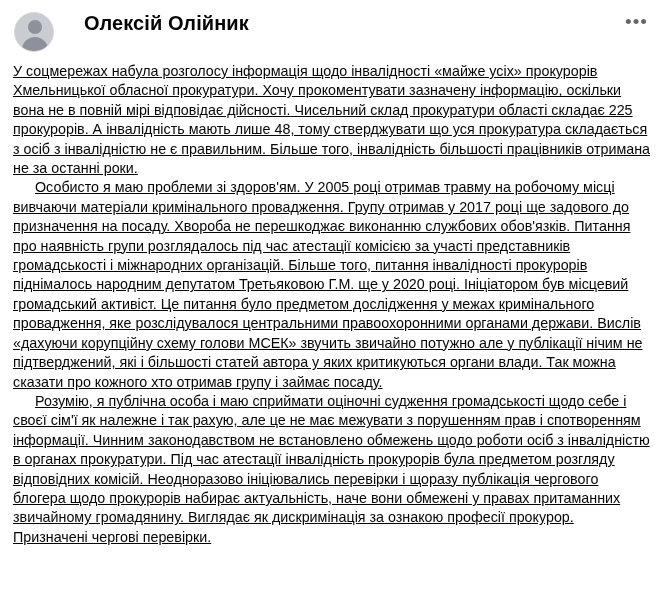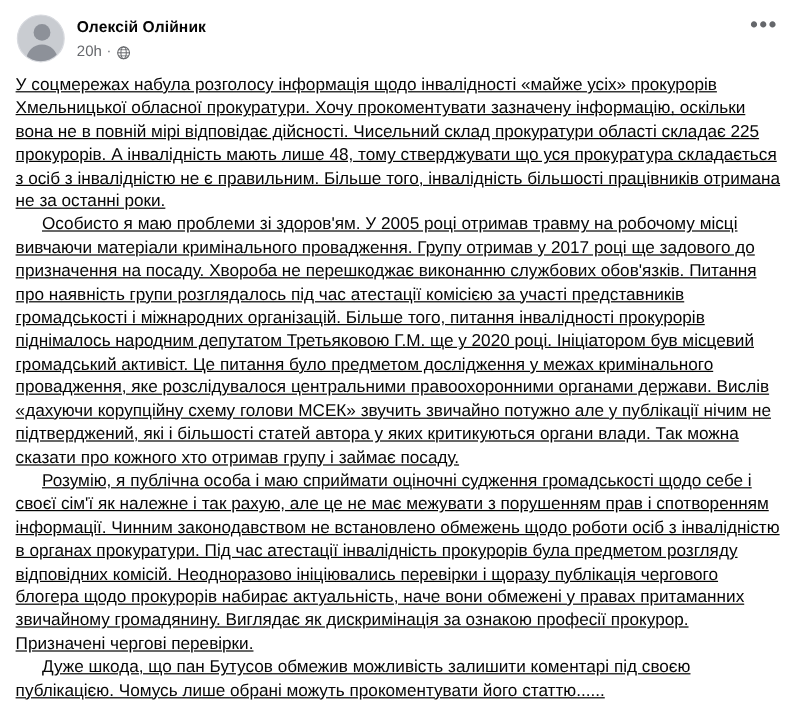--- a/index.html
+++ b/index.html
@@ -56,25 +56,26 @@
     top: 24px;
   }
   .header-text {
     margin-left: 10px;
     display: flex;
     flex-direction: column;
     justify-content: center;
     padding-top: 1px;
   }
   .author-name {
-    font-size: 13px;
+    font-size: 20px;
     font-weight: bold;
     color: #050505;
     line-height: 20px;
     letter-spacing: 0.1px;
+    margin-left: 20px;
   }
   .meta-line {
     display: flex;
     align-items: center;
     font-size: 12.5px;
     color: #65676b;
     line-height: 16px;
     margin-top: 2px;
   }
   .meta-time {
@@ -124,37 +125,23 @@
 
 <div class="post">
 
   <div class="post-header">
     <div class="avatar">
       <div class="avatar-head"></div>
       <div class="avatar-body"></div>
     </div>
     <div class="header-text">
       <div class="author-name">Олексій Олійник</div>
-      <div class="meta-line">
-        <span class="meta-time">20h</span>
-        <span class="meta-dot">·</span>
-        <span class="globe-icon">
-          <svg width="12" height="12" viewBox="0 0 16 16" aria-hidden="true">
-            <circle cx="8" cy="8" r="6.6" fill="none" stroke="#65676b" stroke-width="1.2"></circle>
-            <ellipse cx="8" cy="8" rx="3" ry="6.6" fill="none" stroke="#65676b" stroke-width="1.1"></ellipse>
-            <line x1="1.6" y1="8" x2="14.4" y2="8" stroke="#65676b" stroke-width="1.1"></line>
-            <line x1="2.6" y1="4.6" x2="13.4" y2="4.6" stroke="#65676b" stroke-width="0.9"></line>
-            <line x1="2.6" y1="11.4" x2="13.4" y2="11.4" stroke="#65676b" stroke-width="0.9"></line>
-          </svg>
-        </span>
-      </div>
     </div>
     <div class="menu-dots">•••</div>
   </div>
 
   <div class="post-body">
     <p class="first">У соцмережах набула розголосу інформація щодо інвалідності «майже усіх» прокурорів Хмельницької обласної прокуратури. Хочу прокоментувати зазначену інформацію, оскільки вона не в повній мірі відповідає дійсності. Чисельний склад прокуратури області складає 225 прокурорів. А інвалідність мають лише 48, тому стверджувати що уся прокуратура складається з осіб з інвалідністю не є правильним. Більше того, інвалідність більшості працівників отримана не за останні роки.</p>
     <p>Особисто я маю проблеми зі здоров'ям. У  2005 році отримав травму на робочому місці вивчаючи матеріали кримінального провадження. Групу отримав у 2017 році ще задового до призначення на посаду. Хвороба не перешкоджає виконанню службових обов'язків. Питання про наявність групи розглядалось під час атестації комісією за участі представників громадськості і міжнародних організацій. Більше того, питання інвалідності прокурорів піднімалось народним депутатом Третьяковою Г.М. ще у 2020 році. Ініціатором був місцевий громадський активіст. Це питання було предметом дослідження у межах кримінального провадження, яке розслідувалося центральними правоохоронними органами держави. Вислів «дахуючи корупційну схему голови МСЕК» звучить звичайно потужно але у публікації нічим не підтверджений, які і більшості статей автора у яких критикуються органи влади. Так можна  сказати про кожного хто отримав групу і займає посаду.</p>
     <p>Розумію, я публічна особа і маю сприймати оціночні судження громадськості щодо себе і своєї сім'ї як належне і так рахую, але це не має межувати з порушенням прав і спотворенням інформації. Чинним законодавством не встановлено обмежень щодо роботи осіб з інвалідністю в органах прокуратури. Під час атестації інвалідність прокурорів була предметом розгляду відповідних комісій. Неодноразово ініціювались перевірки і щоразу публікація чергового блогера щодо прокурорів набирає актуальність, наче вони обмежені у правах притаманних звичайному громадянину. Виглядає як дискримінація за ознакою професії прокурор. Призначені чергові перевірки.</p>
-    <p>Дуже шкода, що пан Бутусов обмежив можливість залишити коментарі під своєю публікацією. Чомусь лише обрані можуть прокоментувати його статтю......</p>
   </div>
 
 </div>
 
 </body></html>

